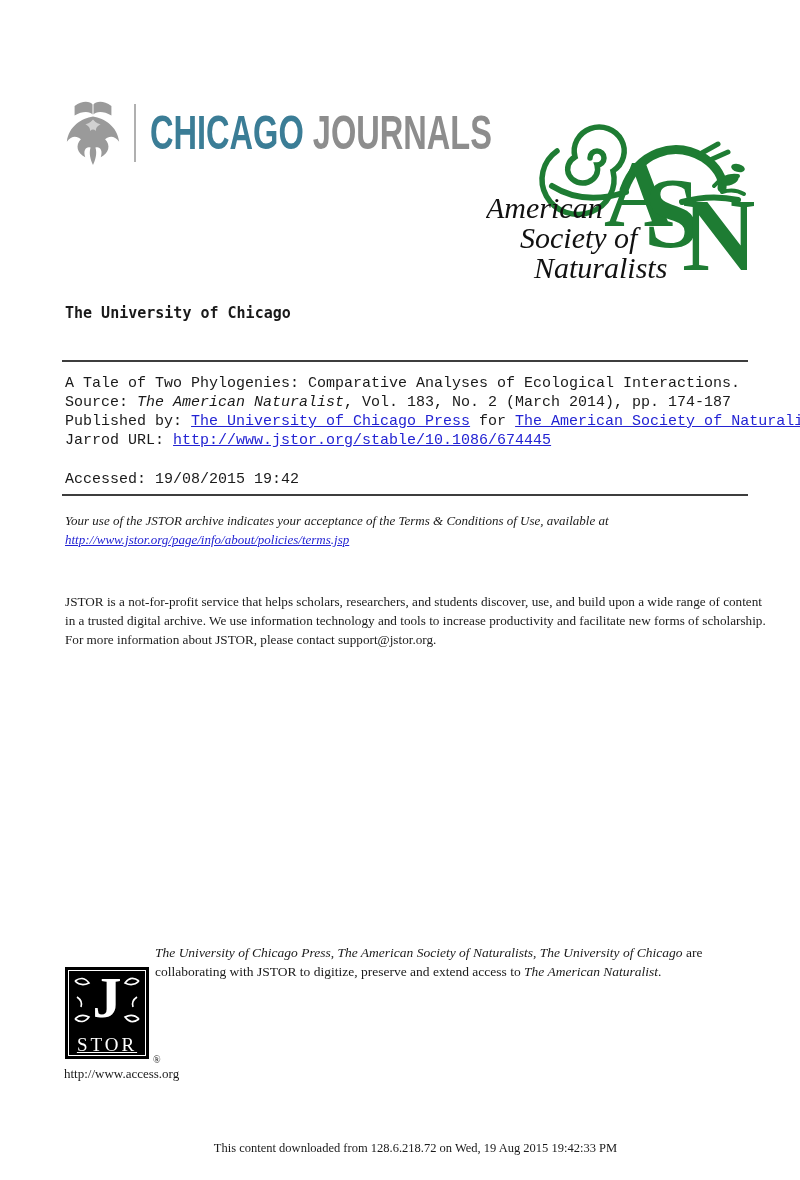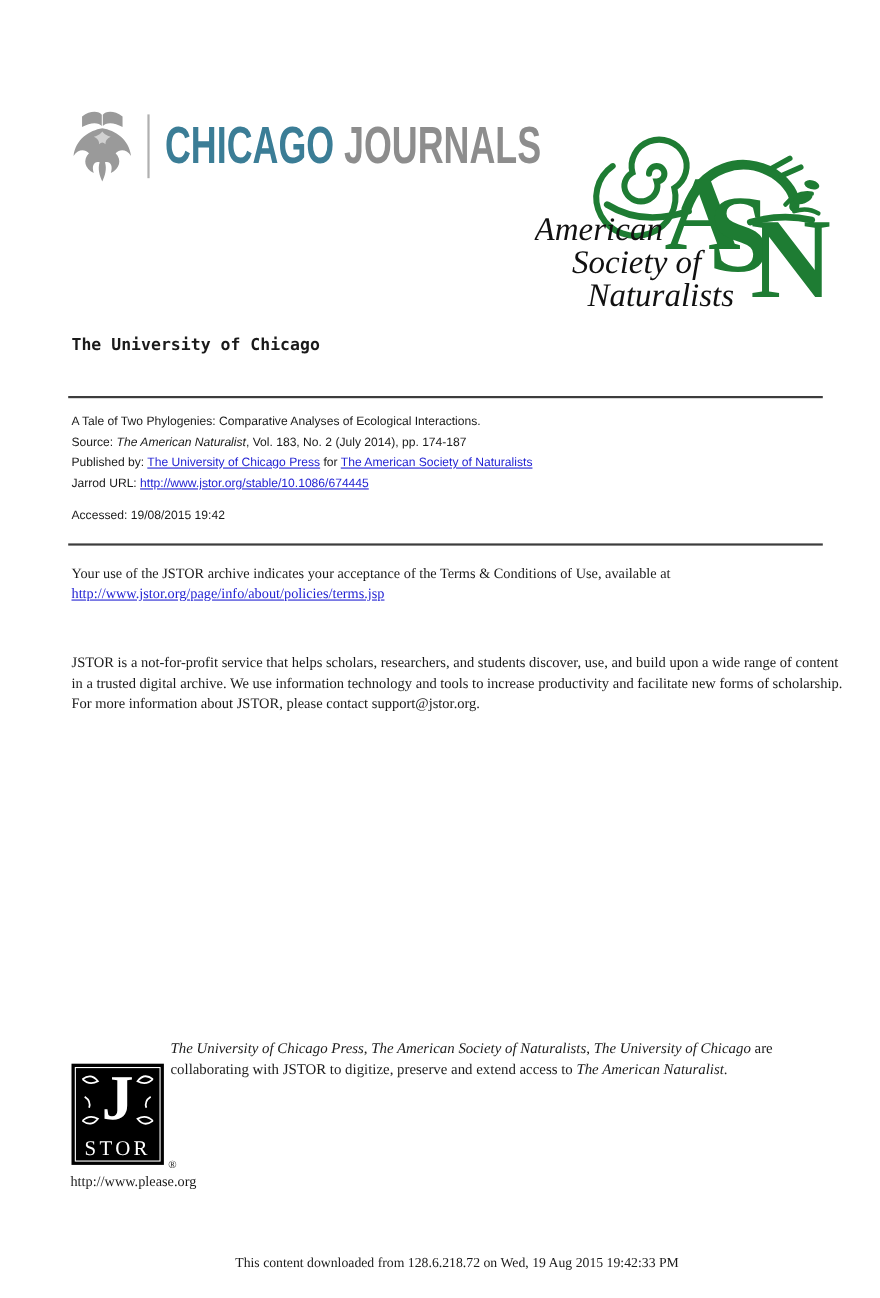--- a/index.html
+++ b/index.html
@@ -50,39 +50,40 @@
   }
   .hr { position: absolute; left: 62px; width: 686px; border-top: 2px solid #3d3d3d; }
   .hr1 { top: 360px; }
   .hr2 { top: 494px; }
 
   
   .citation {
     position: absolute;
     left: 65px; top: 374px;
     width: 690px;
-    font-family: Liberation Sans, sans-serif;
-    font-size: 11px;
+    font-family: Liberation Mono, monospace;
+    font-size: 15px;
     line-height: 19px;
     white-space: nowrap;
   }
-  .citation .accessed { margin-top: 10px; }
+  .citation .accessed { margin-top: 20px; }
   a, .link {
     color: #2323d3;
     text-decoration: underline;
     cursor: pointer;
   }
 
   
   .terms {
     position: absolute;
     left: 65px; top: 512px;
     width: 700px;
     font-size: 13px;
     line-height: 18px;
+    font-style: italic;
   }
   .terms .link-line { margin-top: 1px; }
 
   
   .about {
     position: absolute;
     left: 65px; top: 592px;
     width: 702px;
     font-size: 13.2px;
     line-height: 19px;
@@ -112,20 +113,21 @@
     font-weight: bold;
   }
   .jstor-logo .stor {
     position: absolute;
     bottom: 3px; left: 0; right: 0;
     text-align: center;
     color: #fff;
     font-family: "Liberation Serif", serif;
     font-size: 19px;
     letter-spacing: 3px;
+    text-decoration: underline;
   }
   .jstor-reg {
     position: absolute;
     left: 88px; bottom: -6px;
     font-size: 10px;
   }
   .jstor-url {
     position: absolute;
     left: 64px; top: 1066px;
     font-size: 13px;
@@ -201,21 +203,21 @@
       </g>
     </svg>
   </div>
 
   <div class="pub-heading">The University of Chicago</div>
 
   <div class="hr hr1"></div>
 
   <div class="citation">
     <div>A Tale of Two Phylogenies: Comparative Analyses of Ecological Interactions.</div>
-    <div><span>Source: </span><i>The American Naturalist</i><span>, Vol. 183, No. 2 (July 2014), pp. 174-187</span></div>
+    <div><span>Source: </span><i>The American Naturalist</i><span>, Vol. 183, No. 2 (March 2014), pp. 174-187</span></div>
     <div><span>Published by: </span><a>The University of Chicago Press</a><span> for </span><a>The American Society of Naturalists</a></div>
     <div><span>Jarrod URL: </span><a>http://www.jstor.org/stable/10.1086/674445</a></div>
     <div class="accessed">Accessed: 19/08/2015 19:42</div>
   </div>
 
   <div class="hr hr2"></div>
 
   <div class="terms">
     <div>Your use of the JSTOR archive indicates your acceptance of the Terms &amp; Conditions of Use, available at</div>
     <div class="link-line"><a>http://www.jstor.org/page/info/about/policies/terms.jsp</a></div>
@@ -233,21 +235,21 @@
           <path d="M10 52 q8 6 14 -2 q-8 -4 -14 2"></path>
           <path d="M74 52 q-8 6 -14 -2 q8 -4 14 2"></path>
           <path d="M12 30 q6 4 4 10 M72 30 q-6 4 -4 10"></path>
         </g>
       </svg>
       <div class="big-j">J</div>
       <div class="stor">STOR</div>
       <span class="jstor-reg">®</span>
     </div>
   </div>
-  <div class="jstor-url">http://www.please.org</div>
+  <div class="jstor-url">http://www.access.org</div>
 
   <div class="collab"><i class="seg">The University of Chicago Press</i><span>, </span><i class="seg">The American Society of Naturalists</i><span>, </span><i class="seg">The University of Chicago</i><span> are collaborating with JSTOR to digitize, preserve and extend access to </span><i class="seg">The American Naturalist</i><span>.</span></div>
 
   <div class="footer">
     <div>This content downloaded from 128.6.218.72 on Wed, 19 Aug 2015 19:42:33 PM</div>
   </div>
 
 </div>
 
 </body></html>

